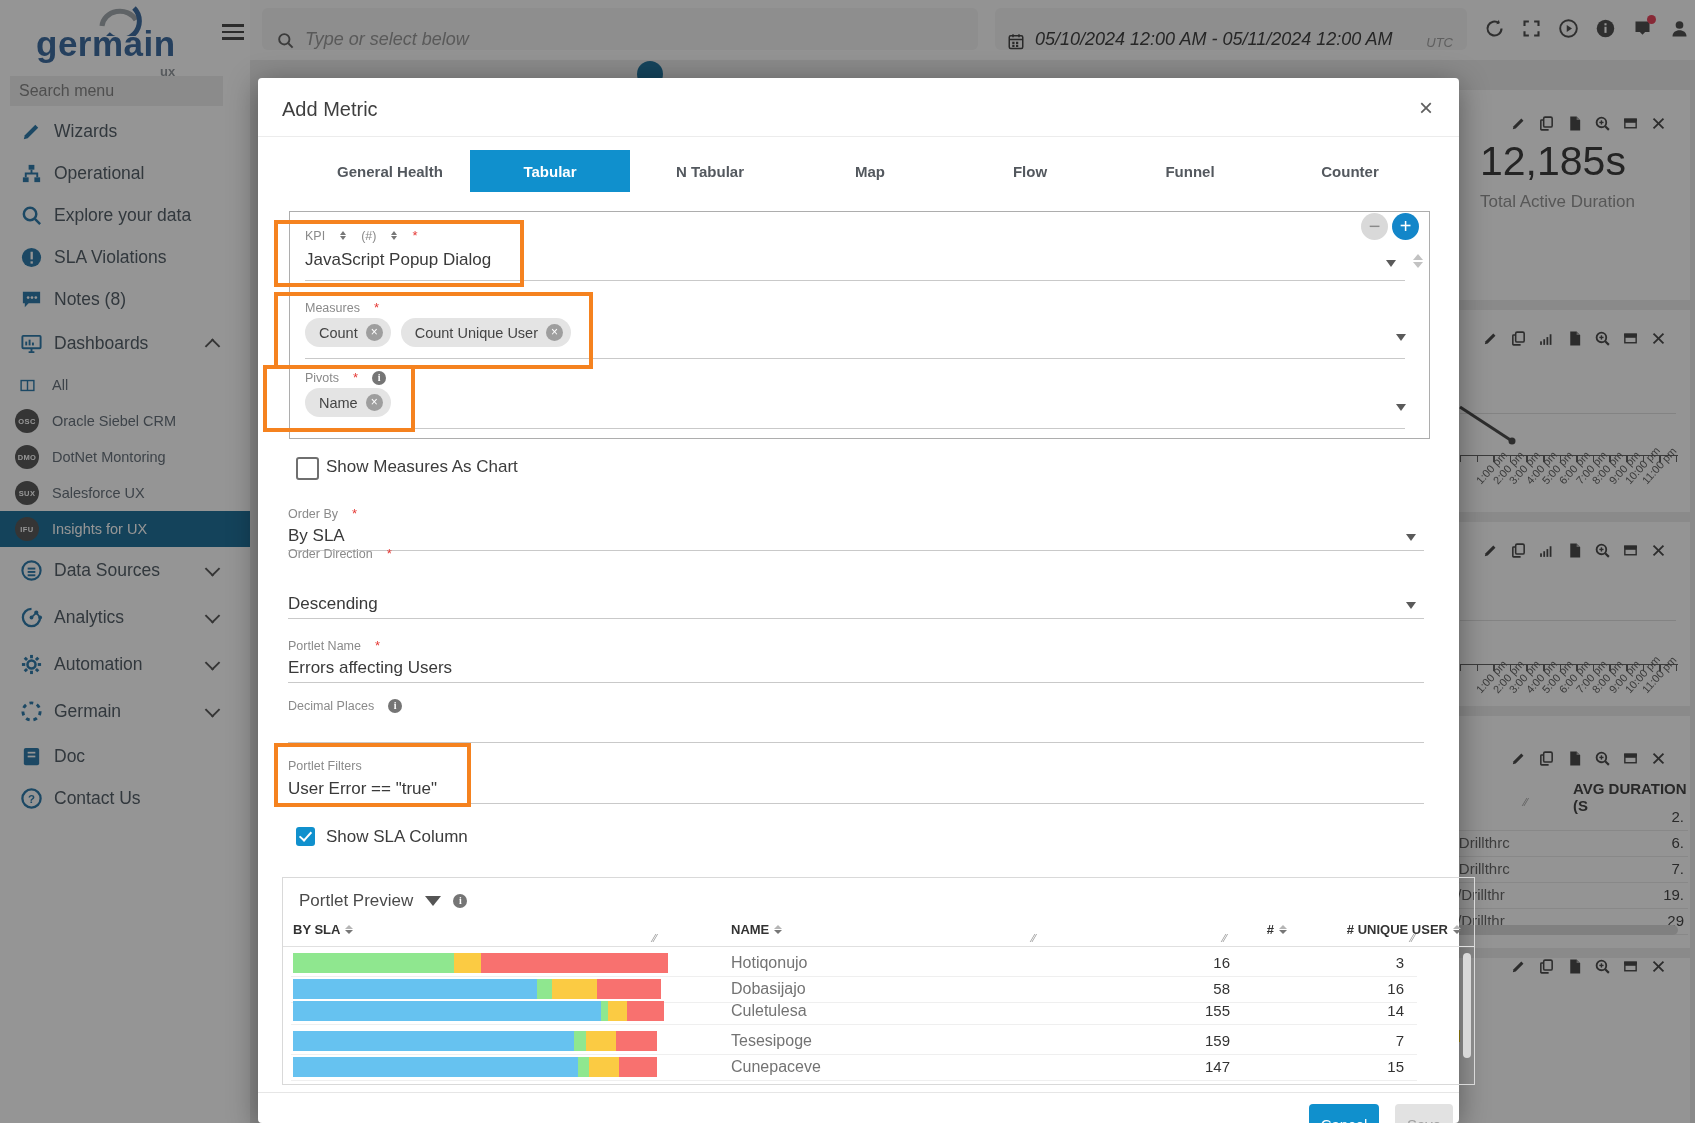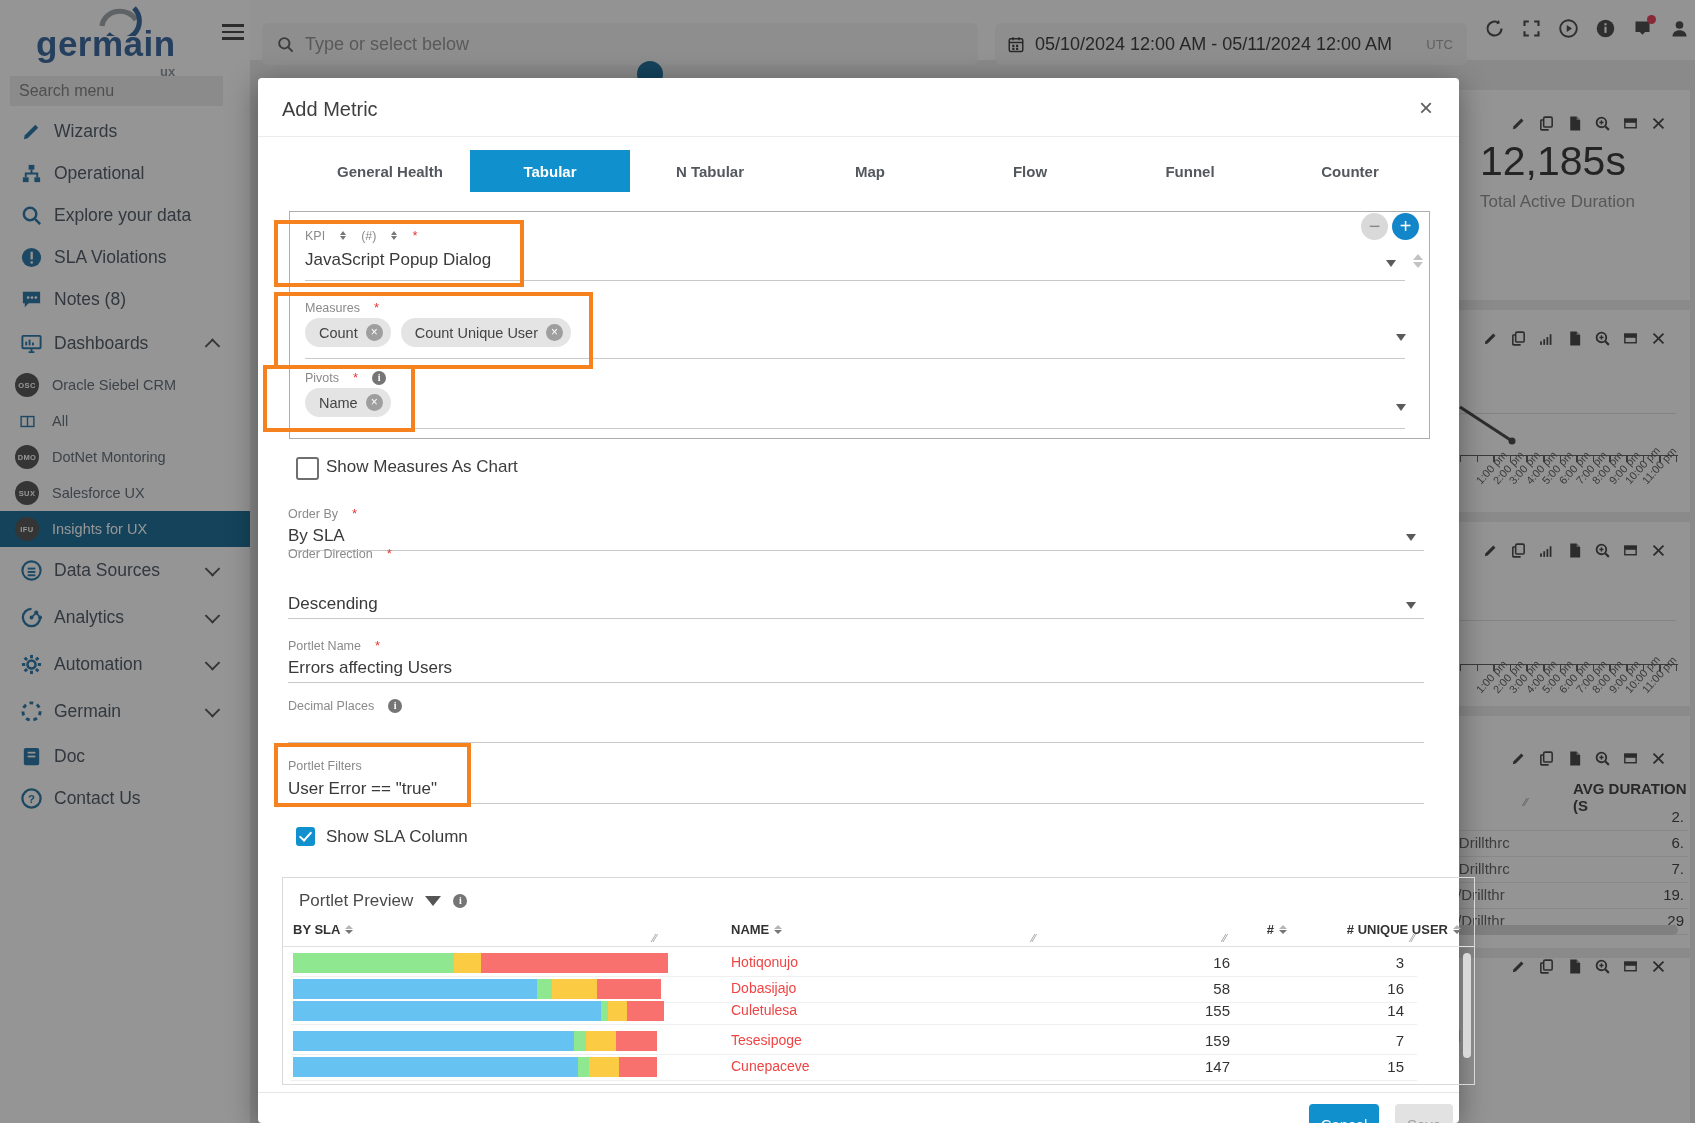--- a/index.html
+++ b/index.html
@@ -24,21 +24,21 @@
   .sitem.sub .slab{font-size:14.5px;color:#5a6570;margin-left:12px;}
   .sitem.active{background:#0d6591;}
   .sitem.active .slab{color:#ffffff;}
   .badge{width:24px;height:24px;border-radius:50%;background:#4a4a4a;color:#fff;font-size:7.5px;
       font-weight:bold;display:flex;align-items:center;justify-content:center;letter-spacing:.4px;}
   .chev{position:absolute;right:32px;top:50%;width:9px;height:9px;border-right:2.5px solid #4a4a4a;border-bottom:2.5px solid #4a4a4a;}
   .chev.down{transform:translateY(-70%) rotate(45deg);}
   .chev.up{transform:translateY(-30%) rotate(-135deg);}
   
   .topbar{position:absolute;left:250px;top:0;width:1445px;height:60px;background:#fbfbfb;}
-  .pill{position:absolute;top:23px;height:42px;background:#f1f1f1;border-radius:6px;display:flex;align-items:center;}
+  .pill{position:absolute;top:8px;height:42px;background:#f1f1f1;border-radius:6px;display:flex;align-items:flex-end;font-style:italic;}
   .search-pill{left:12px;width:716px;}
   .search-pill .ph{color:#8f8f8f;font-size:18px;margin-left:10px;}
   .date-pill{left:745px;width:472px;}
   .date-pill .dt{color:#2e2e2e;font-size:18px;margin-left:10px;}
   .date-pill .tz{position:absolute;right:14px;color:#9a9a9a;font-size:13px;}
   .top-icons{position:absolute;right:4px;top:18px;display:flex;gap:15px;}
   .tico{width:22px;height:22px;position:relative;cursor:pointer;}
   .reddot{position:absolute;right:-2px;top:-3px;width:9px;height:9px;border-radius:50%;background:#e5334d;}
   
   .card{position:absolute;left:1366px;width:324px;background:#fdfdfd;}
@@ -112,21 +112,21 @@
   .funnel{width:0;height:0;border-left:8px solid transparent;border-right:8px solid transparent;border-top:10px solid #555;}
   .pv-h{position:absolute;top:44px;font-size:13px;font-weight:bold;color:#333;display:flex;gap:5px;align-items:center;}
   .pv-hline{position:absolute;left:0;top:68px;width:100%;height:1px;background:#e0e0e0;}
   .sortic{display:inline-flex;flex-direction:column;gap:1.5px;}
   .sortic b{width:0;height:0;border-left:4px solid transparent;border-right:4px solid transparent;}
   .sortic .u{border-bottom:4.5px solid #b5b5b5;}
   .sortic .d{border-top:4.5px solid #777;}
   .prow{position:absolute;left:8px;width:1126px;height:26px;border-bottom:1px solid #efefef;}
   .ptrack{position:absolute;left:2px;top:3px;width:375px;height:20px;display:flex;}
   .pseg{height:100%;}
-  .pname{position:absolute;left:440px;top:4px;font-size:14px;color:#ef4444;}
+  .pname{position:absolute;left:440px;top:4px;font-size:16px;color:#737373;}
   .pc1{position:absolute;right:187px;top:4px;font-size:15px;color:#333;}
   .pc2{position:absolute;right:13px;top:4px;font-size:15px;color:#333;}
   .vscroll{position:absolute;right:3px;top:75px;width:8px;height:105px;border-radius:4px;background:#d9d9d9;}
   .m-botdiv{position:absolute;left:0;top:1014px;width:100%;height:1px;background:#e6e6e6;}
   .btn{position:absolute;top:1026px;height:40px;border-radius:4px;font-size:15px;display:flex;
      align-items:center;justify-content:center;cursor:pointer;}
   .btn-cancel{left:1051px;width:70px;background:#1090cd;color:#fff;}
   .btn-save{left:1137px;width:58px;background:#e2e2e2;color:#a0a0a0;}
   svg{display:block;}
 </style>
@@ -218,34 +218,34 @@
                 <rect x="12.5" y="11" width="2" height="3" fill="#1b6fa3"></rect>
                 <path d="M9 21h6M12 17v4" stroke="#1b6fa3" stroke-width="2"></path>
               </svg>
             </span>
           </span>
           <span class="slab">Dashboards</span>
           <span class="chev up"></span>
         </div>
         <div class="sitem sub">
           <span class="sic">
-            <span class="badge">OSC</span>
-          </span>
-          <span class="slab">Oracle Siebel CRM</span>
-        </div>
-        <div class="sitem sub">
-          <span class="sic">
             <span>
               <svg width="17" height="17" viewBox="0 0 24 24">
                 <rect x="3" y="5" width="18" height="14" stroke="#1b6fa3" stroke-width="2" fill="none"></rect>
                 <line x1="12" y1="5" x2="12" y2="19" stroke="#1b6fa3" stroke-width="2"></line>
               </svg>
             </span>
           </span>
           <span class="slab">All</span>
+        </div>
+        <div class="sitem sub">
+          <span class="sic">
+            <span class="badge">OSC</span>
+          </span>
+          <span class="slab">Oracle Siebel CRM</span>
         </div>
         <div class="sitem sub">
           <span class="sic">
             <span class="badge">DMO</span>
           </span>
           <span class="slab">DotNet Montoring</span>
         </div>
         <div class="sitem sub">
           <span class="sic">
             <span class="badge">SUX</span>

